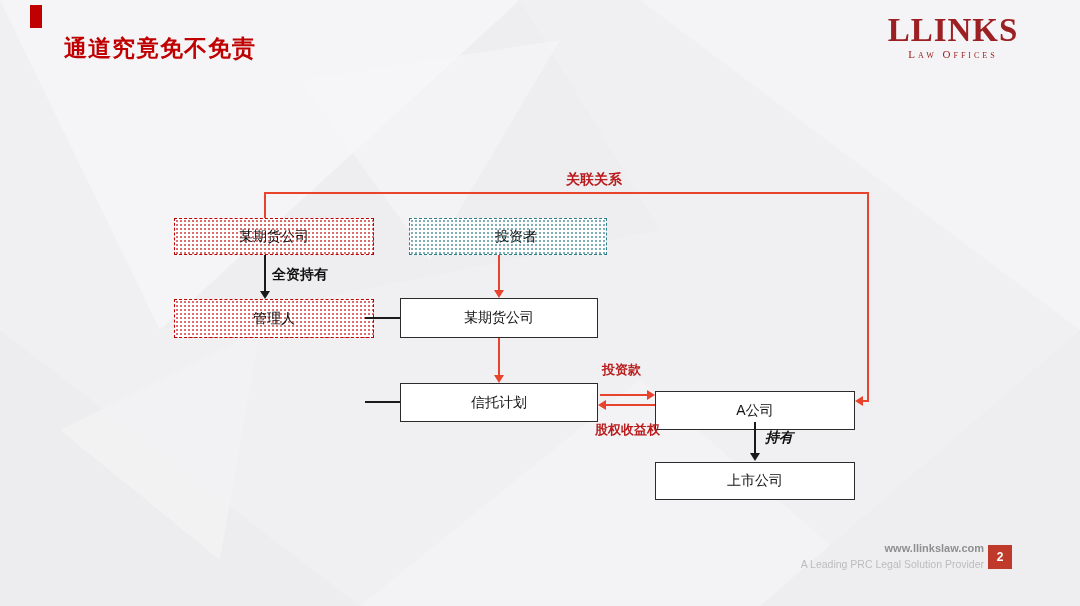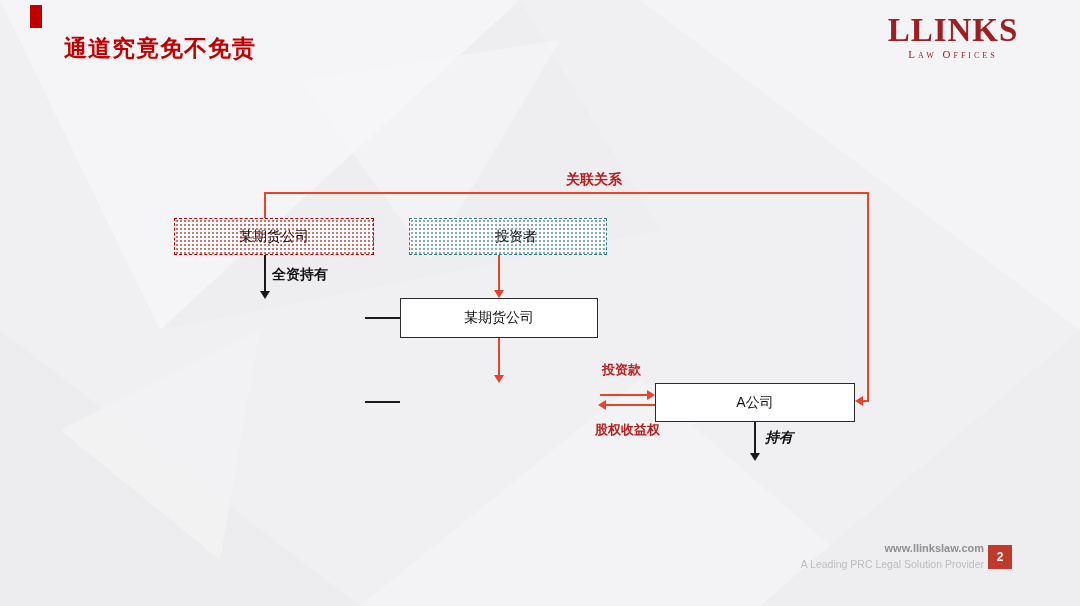--- a/index.html
+++ b/index.html
@@ -126,42 +126,51 @@
     <span>投资者</span>
   </div>
 
   <div class="line black" style="left:264px; top:255px; width:2px; height:37px;"></div>
   <div class="arr down black" style="left:260px; top:291px;"></div>
   <div class="lbl black" style="left:272px; top:266px;">全资持有</div>
 
   <div class="line red" style="left:498px; top:255px; width:2px; height:36px;"></div>
   <div class="arr down red" style="left:494px; top:290px;"></div>
 
+  <div class="box bold dot-red" style="left:165px; top:299px; width:200px; height:39px;">
+    <span>管理人</span>
+  </div>
   <div class="box solid" style="left:400px; top:298px; width:198px; height:40px;">
     <span>某期货公司</span>
   </div>
   <div class="line black" style="left:365px; top:317px; width:35px; height:2px;"></div>
 
   <div class="line red" style="left:498px; top:338px; width:2px; height:38px;"></div>
   <div class="arr down red" style="left:494px; top:375px;"></div>
 
+  <div class="box solid" style="left:400px; top:383px; width:198px; height:39px;">
+    <span>信托计划</span>
+  </div>
   <div class="line black" style="left:365px; top:401px; width:35px; height:2px;"></div>
-  <div class="box solid" style="left:655px; top:383px; width:200px; height:39px;">
+  <div class="box solid" style="left:655px; top:391px; width:200px; height:39px;">
     <span>A公司</span>
   </div>
 
   <div class="lbl red" style="left:602px; top:361px;">投资款</div>
   <div class="line red" style="left:600px; top:394px; width:47px; height:2px;"></div>
   <div class="arr right red" style="left:647px; top:390px;"></div>
   <div class="arr left red" style="left:598px; top:400px;"></div>
   <div class="line red" style="left:606px; top:404px; width:49px; height:2px;"></div>
   <div class="lbl red" style="left:595px; top:421px;">股权收益权</div>
 
   <div class="line black" style="left:754px; top:422px; width:2px; height:32px;"></div>
   <div class="arr down black" style="left:750px; top:453px;"></div>
   <div class="lbl black" style="left:765px; top:429px;font-style:italic;">持有</div>
 
+  <div class="box solid" style="left:655px; top:462px; width:200px; height:38px;">
+    <span>上市公司</span>
+  </div>
 
   <div class="footer-site">www.llinkslaw.com</div>
   <div class="footer-tagline">A Leading PRC Legal Solution Provider</div>
   <div class="page-box">2</div>
 
 </div>
 
 </body></html>

